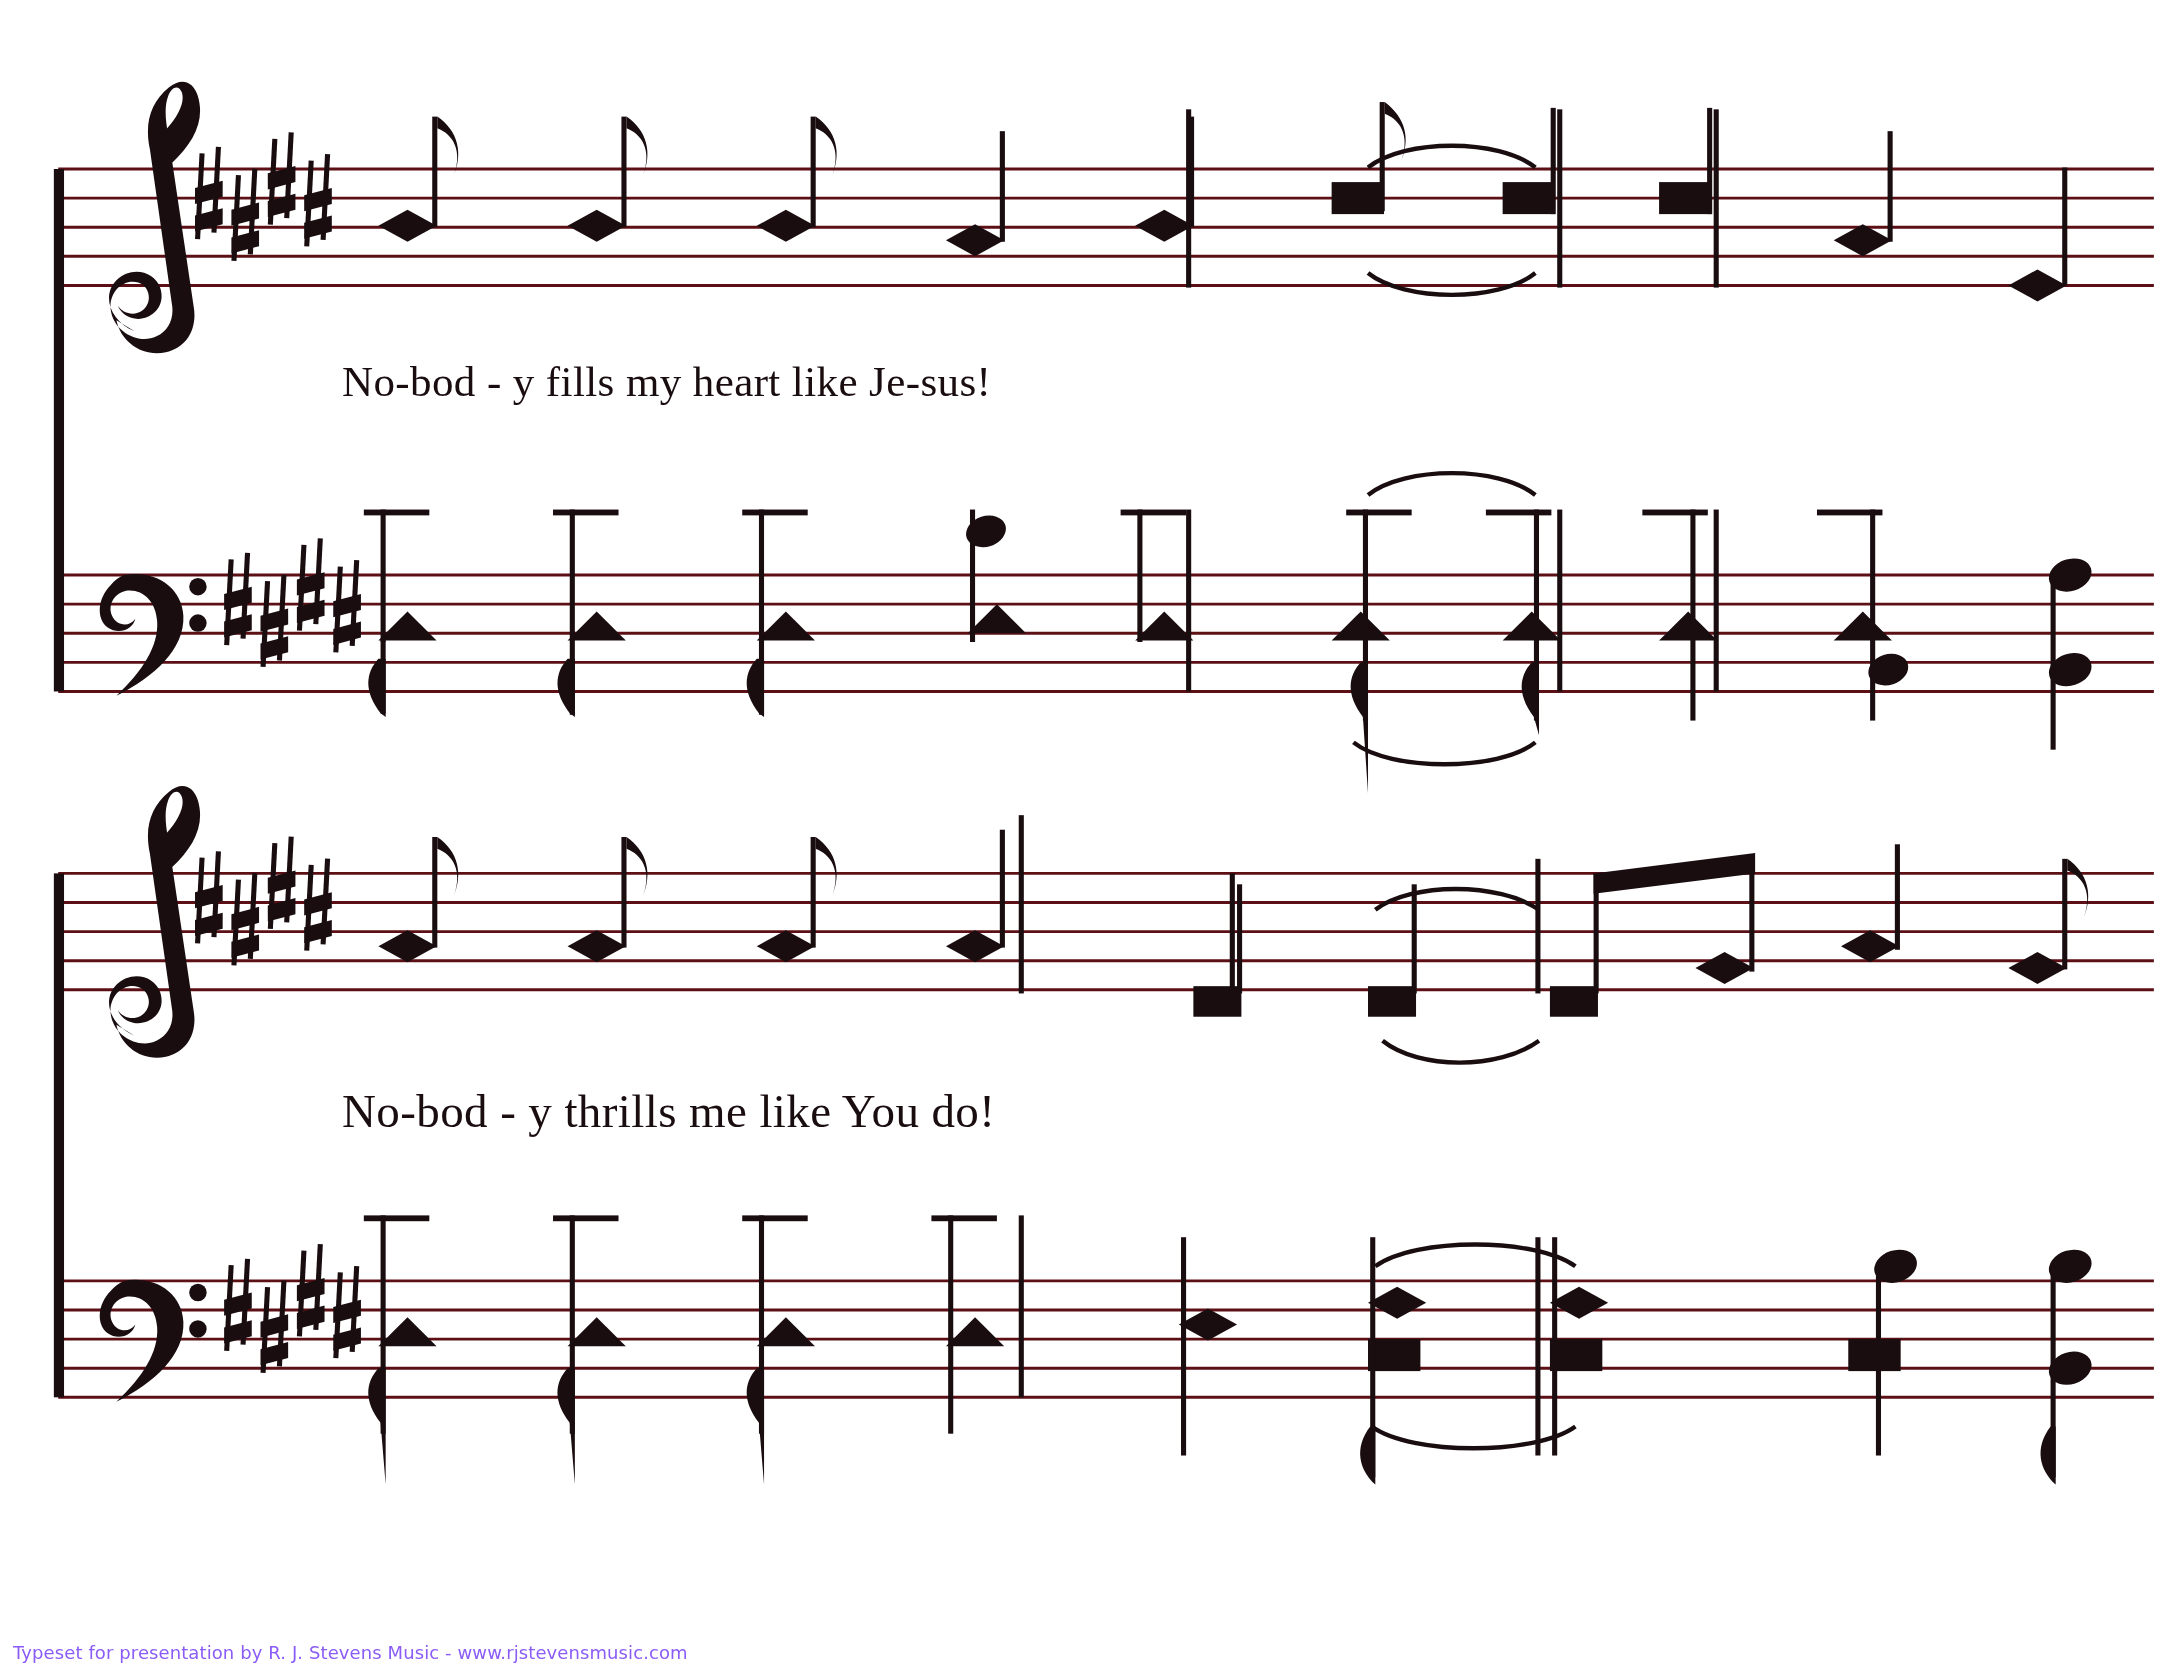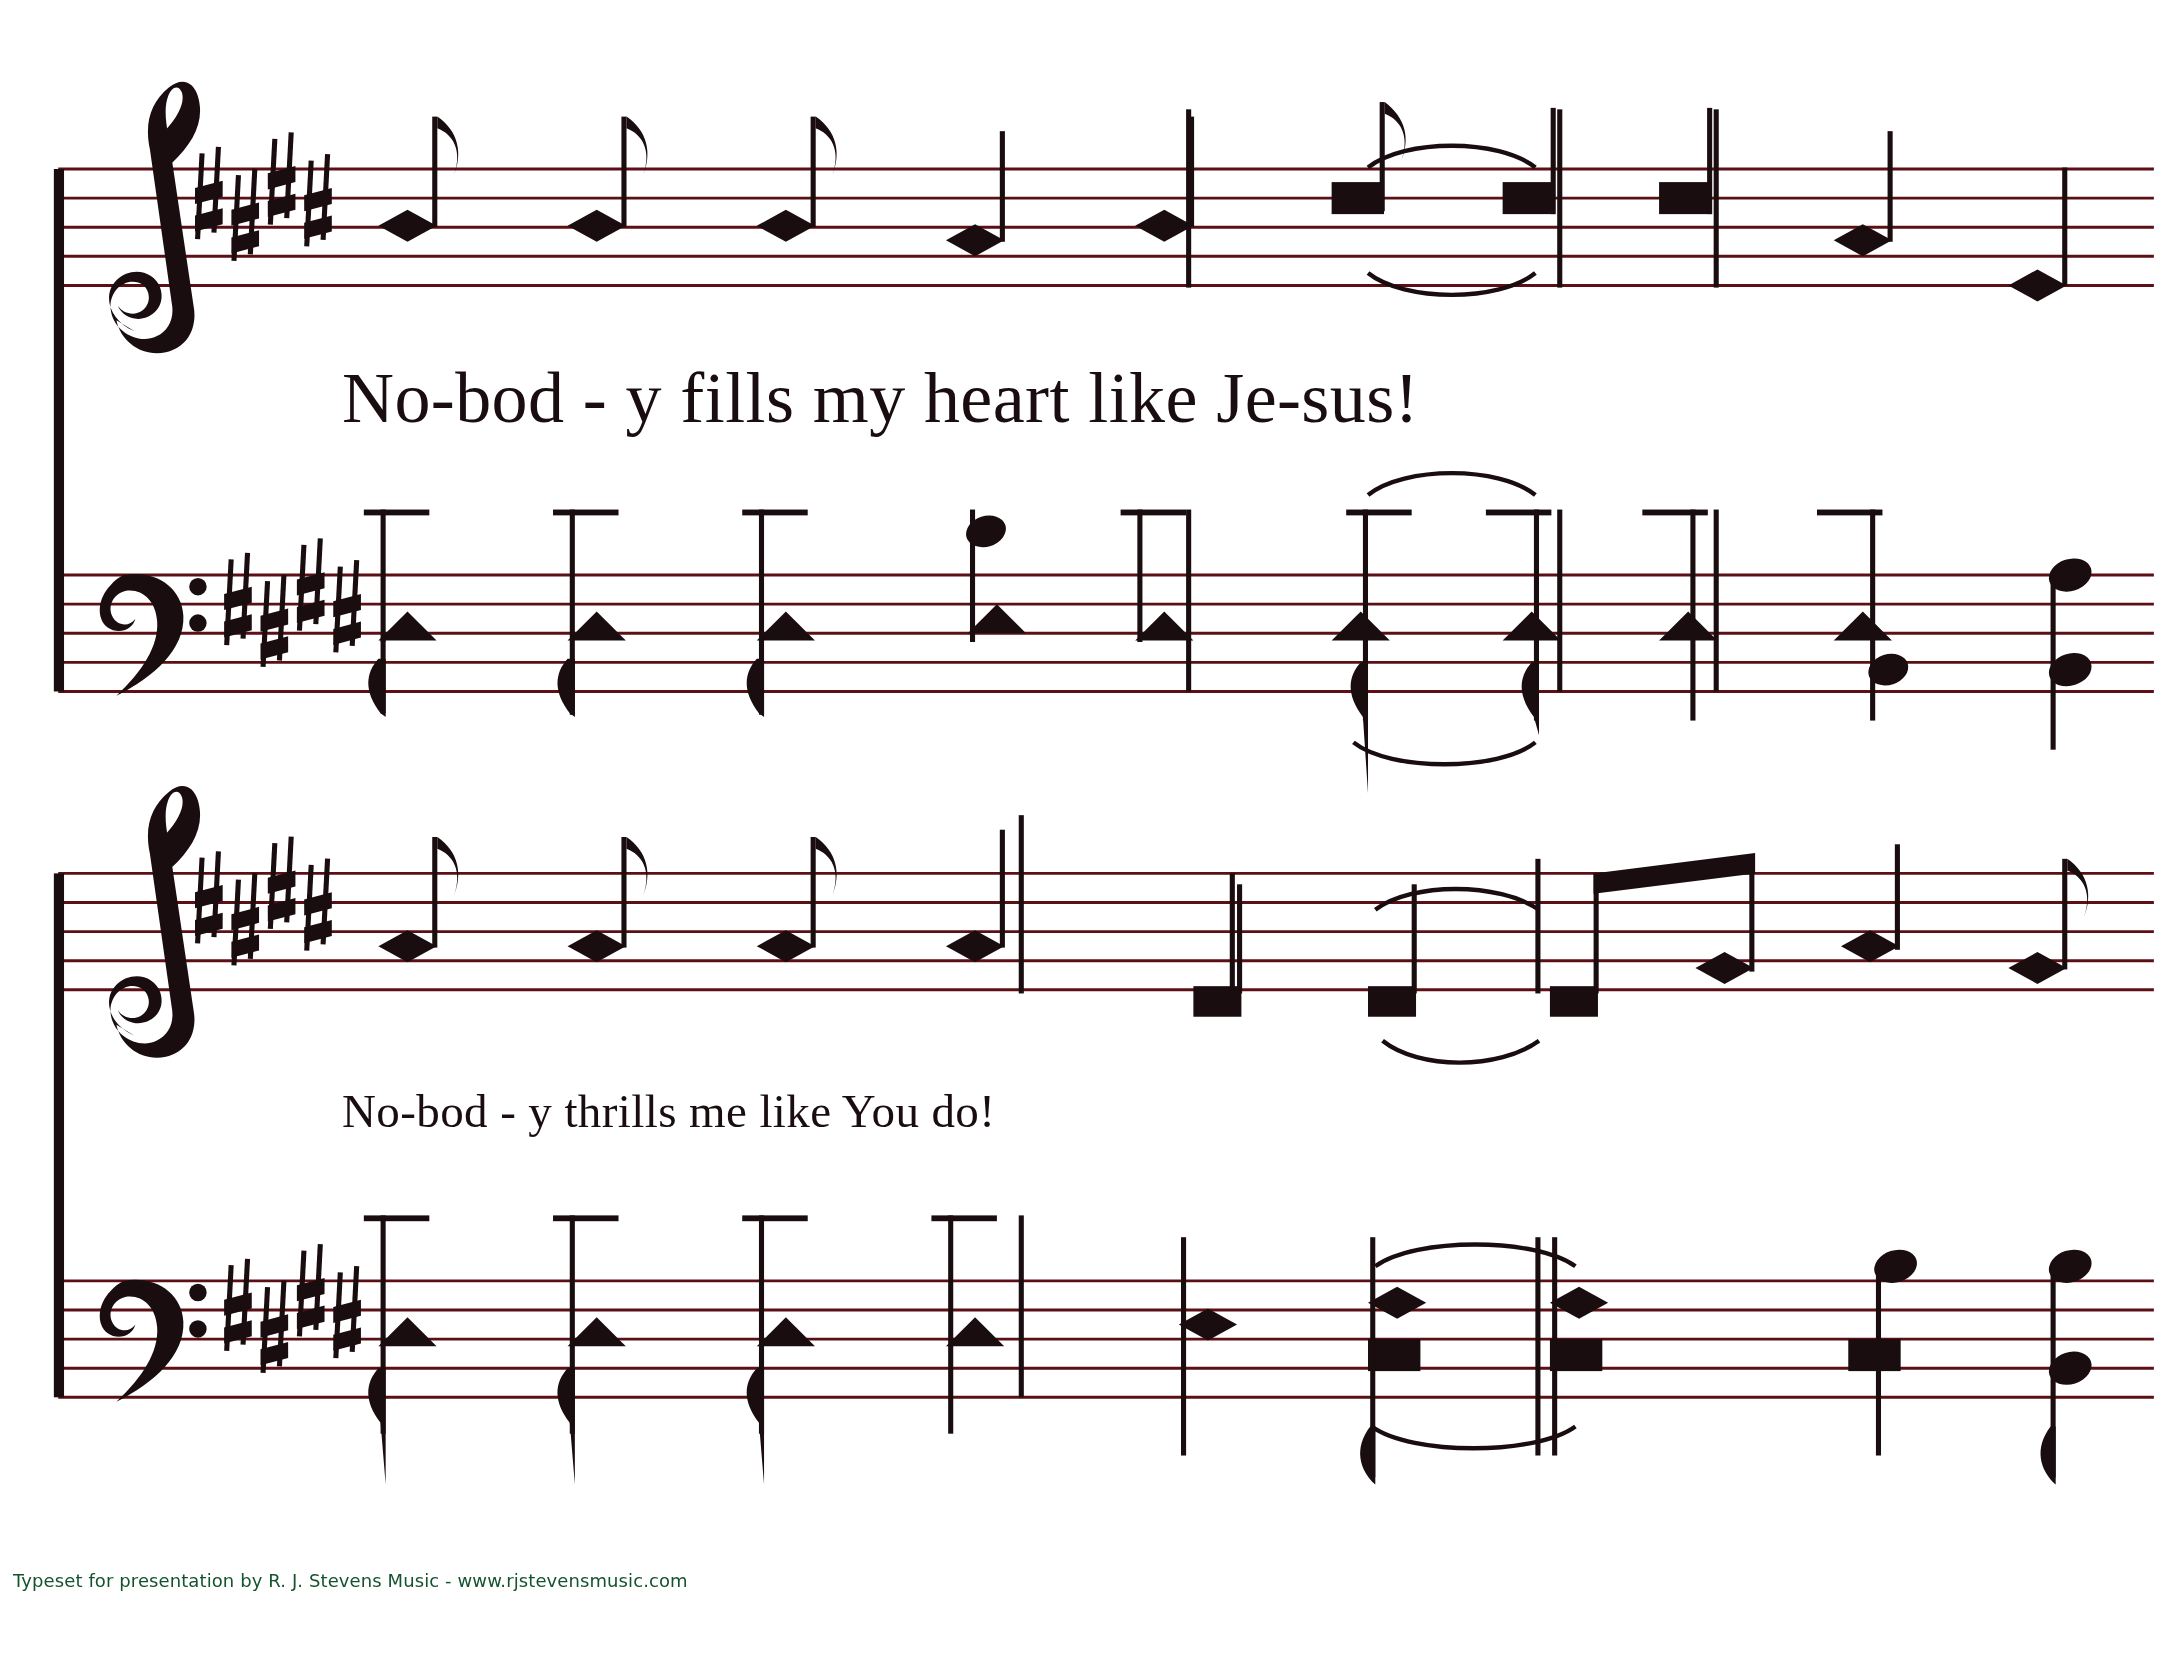--- a/index.html
+++ b/index.html
@@ -30,34 +30,34 @@
   .lyric-line {
     position: absolute;
     font-family: "Liberation Serif", serif;
     color: #1a0d10;
     white-space: nowrap;
     letter-spacing: 0.4px;
   }
   .lyric-1 {
     left: 342px;
     top: 357px;
-    font-size: 72px;
+    font-size: 43px;
   }
   .lyric-2 {
     left: 342px;
     top: 1084px;
     font-size: 47px;
   }
   .credit {
     position: absolute;
     left: 13px;
-    top: 1570px;
+    top: 1642px;
     font-size: 18px;
     font-family: "DejaVu Sans", sans-serif;
-    color: #14532d;
+    color: #8b5cf6;
     letter-spacing: 0.1px;
   }
 </style>
 </head>
 <body>
 
 <div class="sheet">
 
   <svg class="score" viewBox="0 0 3000 2300">
 

